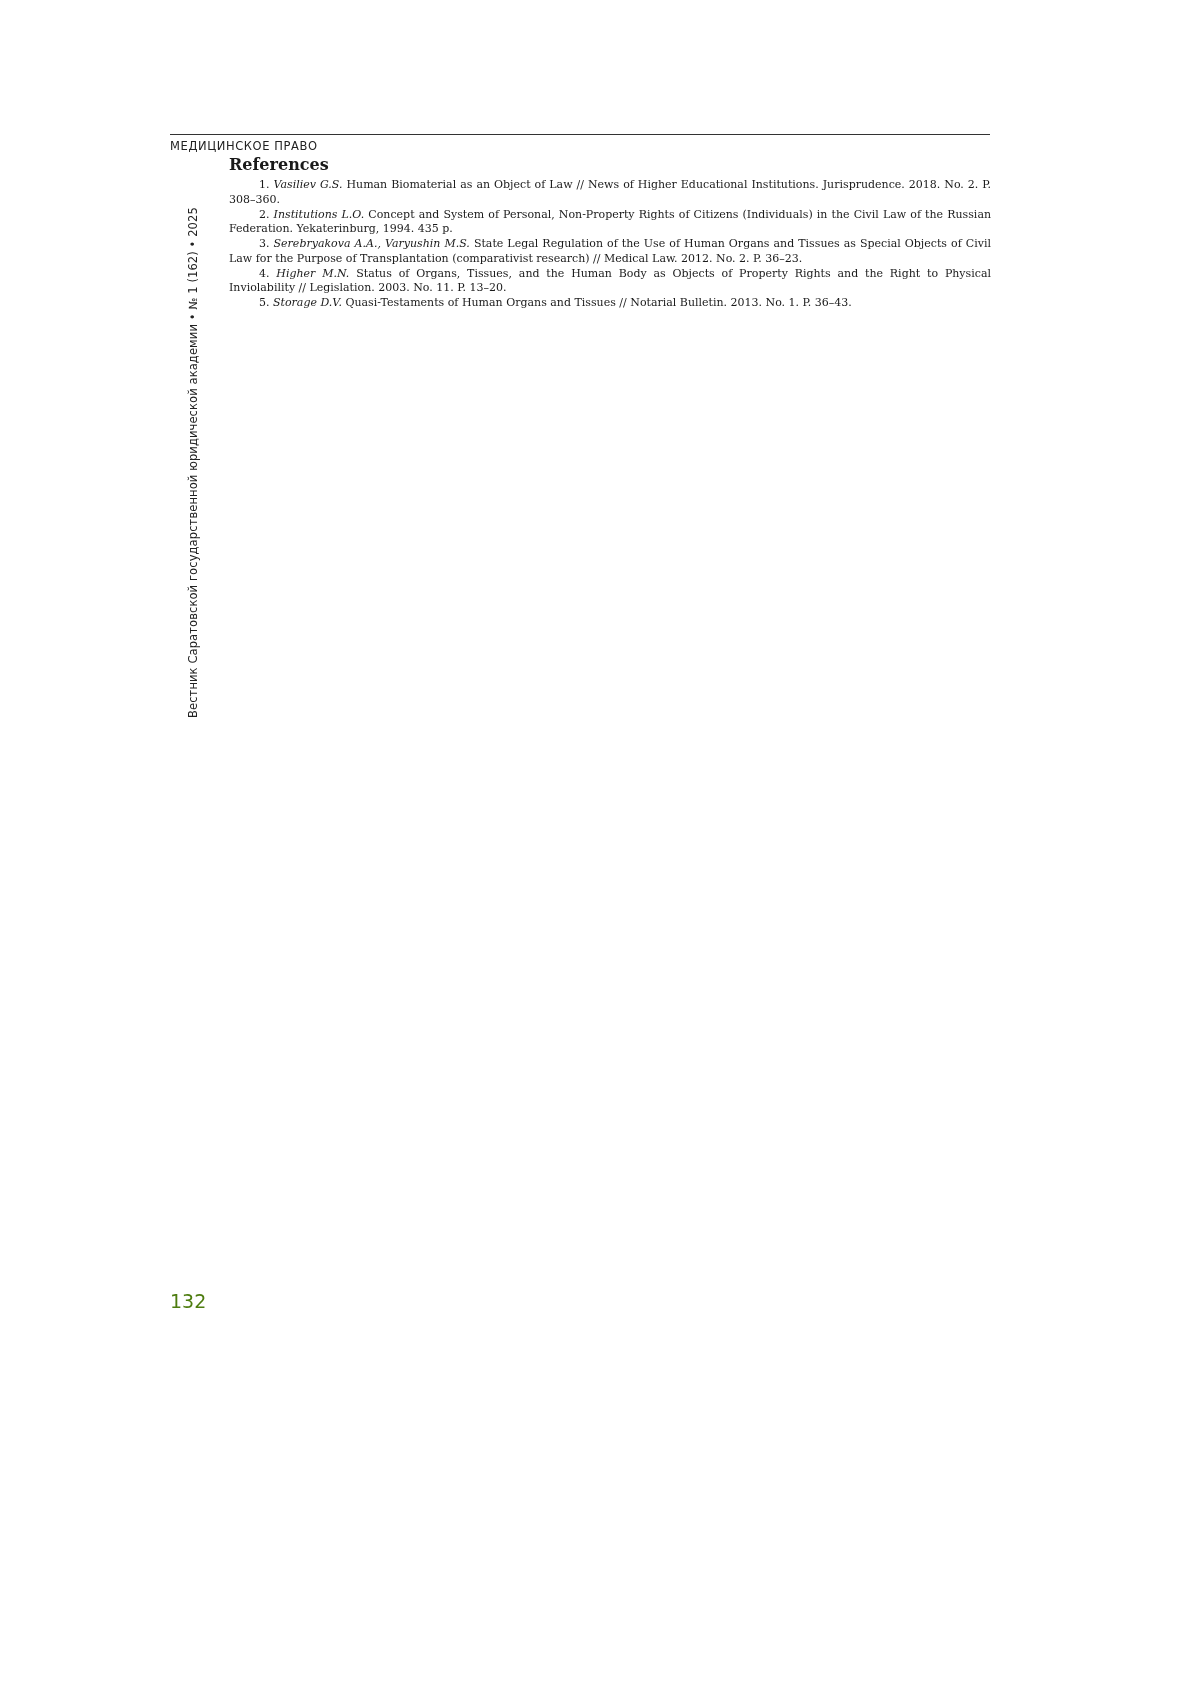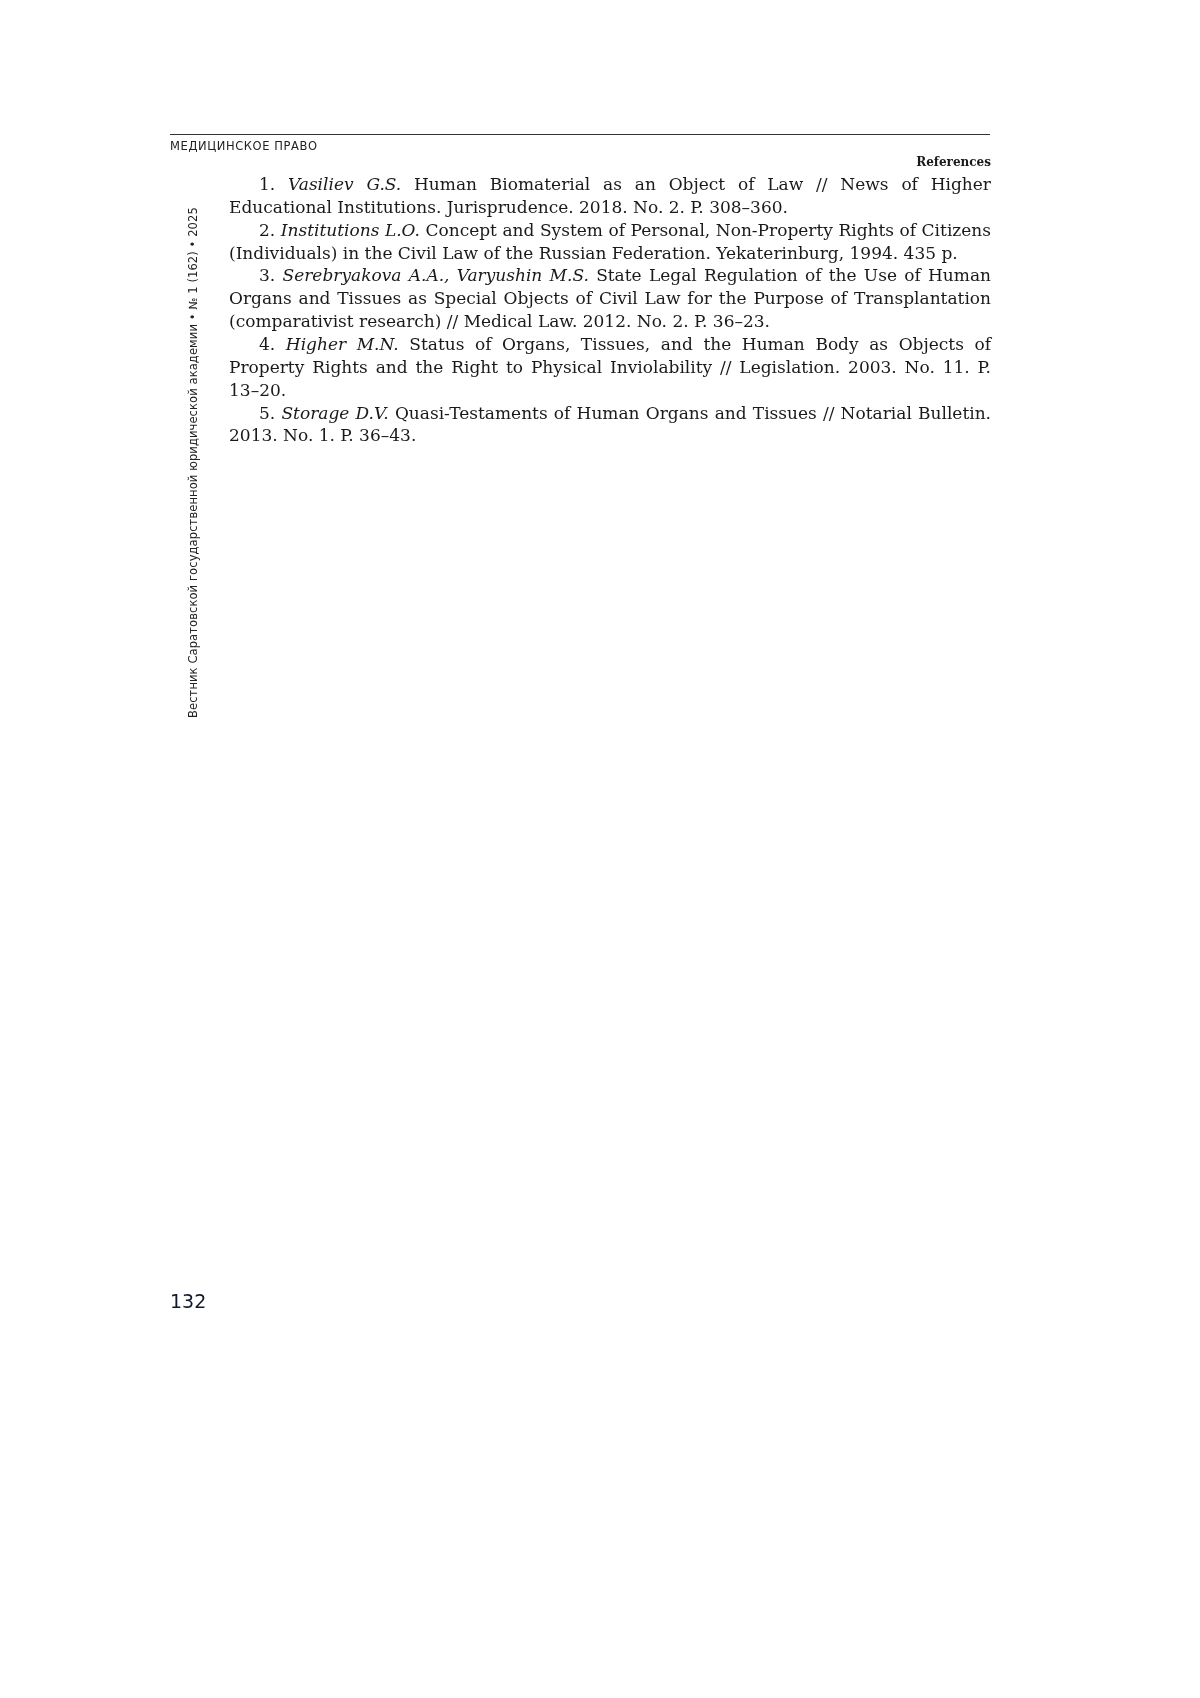--- a/index.html
+++ b/index.html
@@ -36,28 +36,28 @@
     height: 1px;
     background: #333;
   }
   .content {
     position: absolute;
     top: 155px;
     left: 229px;
     width: 762px;
   }
   .refs-title {
-    text-align: right;
+    text-align: left;
     font-weight: bold;
-    font-size: 12px;
+    font-size: 16px;
     margin: 0 0 4px 0;
     font-family: "DejaVu Serif", serif;
   }
   .ref {
-    font-size: 17px;
+    font-size: 11px;
     line-height: 1.345;
     text-align: justify;
     text-indent: 30px;
     margin: 0;
     hyphens: manual;
   }
   .ref .num {
     font-style: normal;
   }
   .ref .author {
@@ -83,21 +83,21 @@
     width: 100%;
     height: 100%;
     pointer-events: none;
   }
   .folio {
     position: absolute;
     left: 170px;
     top: 1290px;
     font-family: "DejaVu Sans", sans-serif;
     font-size: 19px;
-    color: #0f172a;
+    color: #4d7c0f;
   }
 </style>
 </head>
 <body>
 
 <div class="page">
 
   <div class="running-head">МЕДИЦИНСКОЕ ПРАВО</div>
   <div class="head-rule"></div>
 

